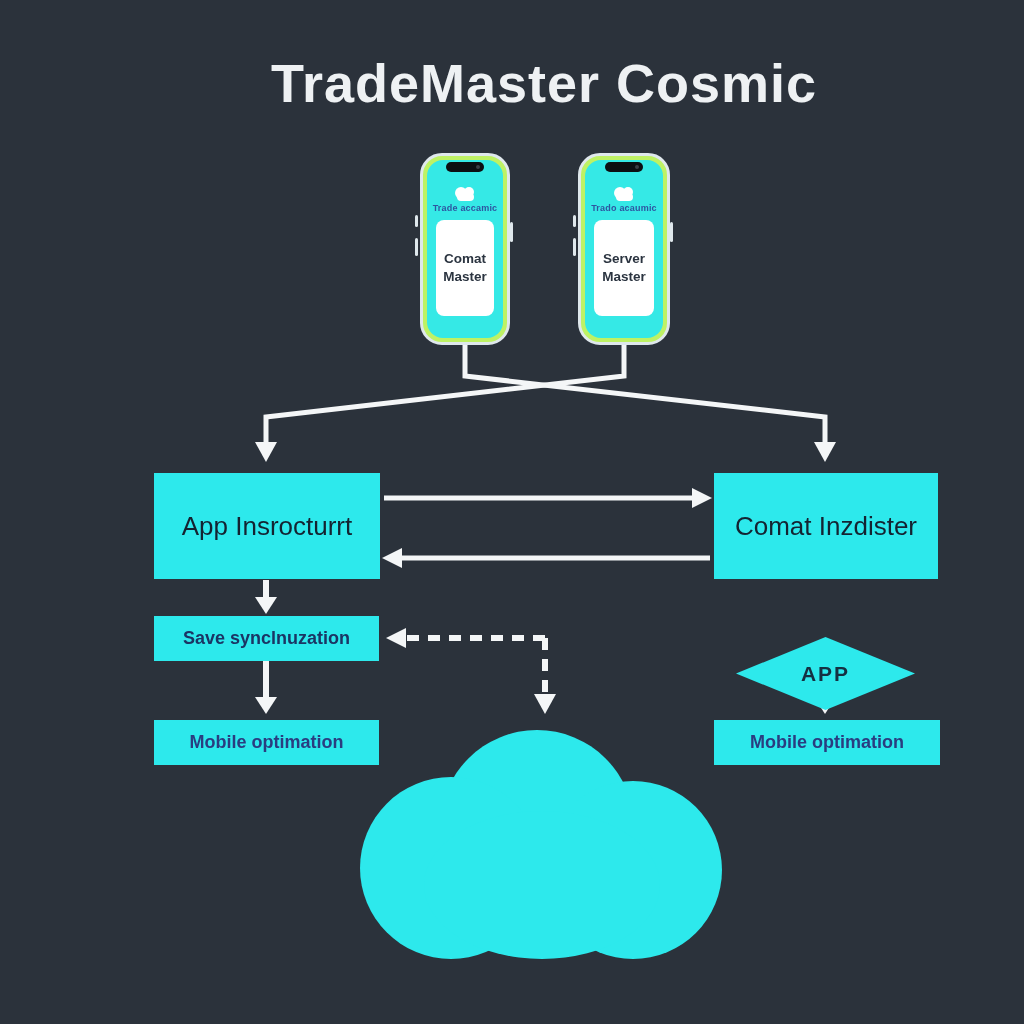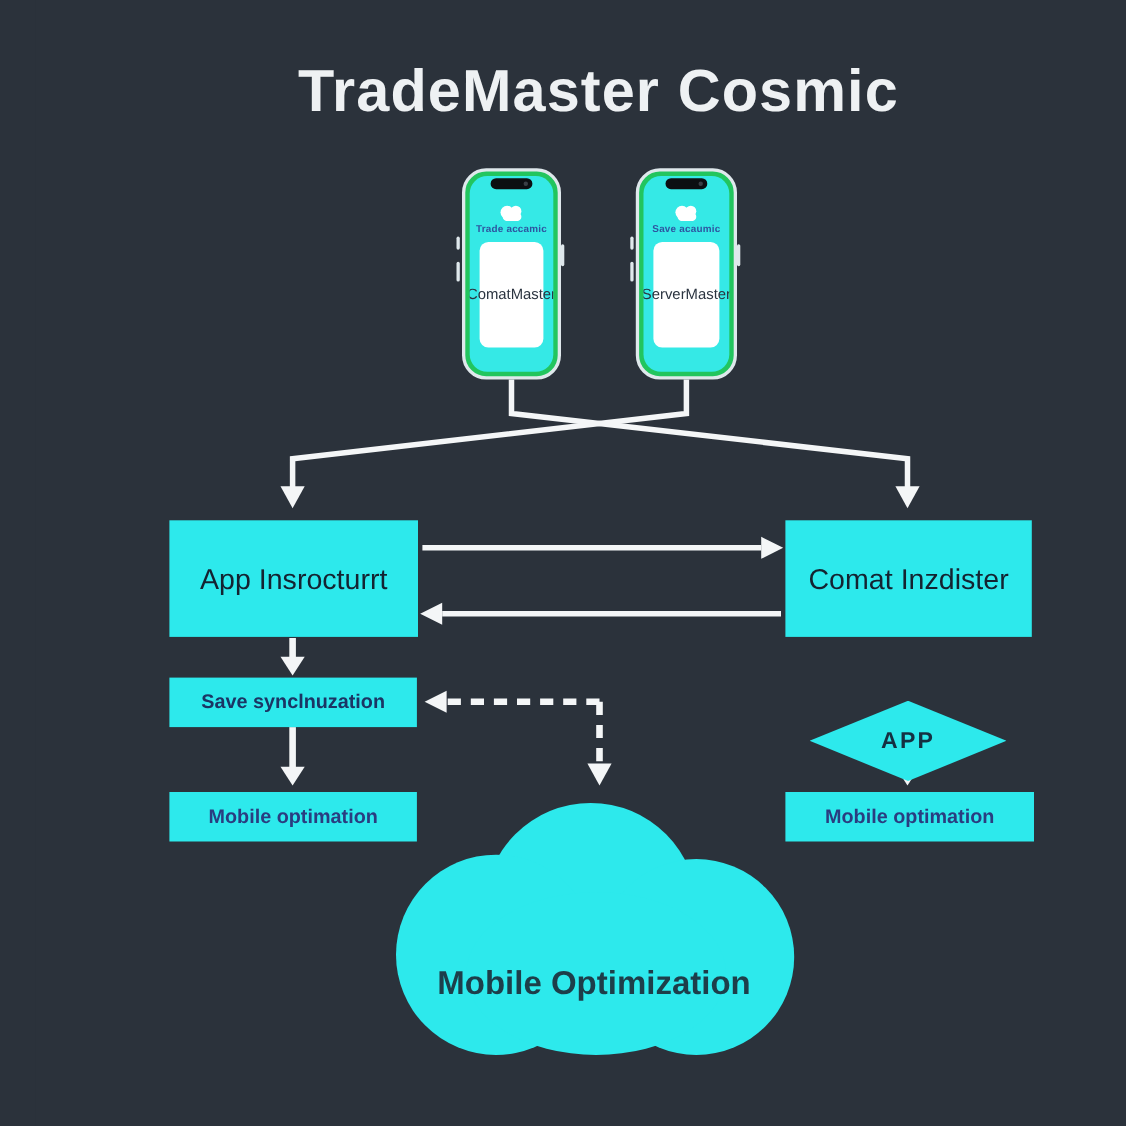--- a/index.html
+++ b/index.html
@@ -10,21 +10,21 @@
   .title{
     position:absolute;top:52px;left:0;right:0;margin:0;
     text-align:center;color:#eef1f3;font-size:54px;font-weight:700;
     letter-spacing:1px;
   }
   .overlay{position:absolute;left:0;top:0;z-index:1;}
 
   
   .phone{
     position:absolute;z-index:2;border:3px solid #dfe8ec;border-radius:22px;
-    background:#22c55e;padding:4px;box-sizing:border-box;
+    background:#bef264;padding:4px;box-sizing:border-box;
   }
   .phone-left{left:388px;top:153px;width:90px;height:192px;}
   .phone-right{left:546px;top:153px;width:92px;height:192px;}
   .screen{
     position:relative;width:100%;height:100%;border-radius:16px;
     background:#35e9e6;display:flex;flex-direction:column;align-items:center;
     overflow:hidden;
   }
   .notch{
     position:absolute;top:6px;left:50%;transform:translateX(-50%);
@@ -33,22 +33,22 @@
     box-sizing:border-box;z-index:3;
   }
   .cam{width:4px;height:4px;border-radius:50%;background:#3a3f46;}
   .phone-cloud{margin-top:24px;}
   .brand{
     margin-top:2px;font-size:9px;font-weight:700;color:#2e55a0;
     letter-spacing:.2px;white-space:nowrap;
   }
   .card{
     margin-top:7px;width:76%;height:96px;background:#ffffff;border-radius:8px;
-    display:flex;flex-direction:row;align-items:center;justify-content:center;
-    color:#2b3440;font-size:13.5px;font-weight:400;line-height:1.3;
+    display:flex;flex-direction:column;align-items:center;justify-content:center;
+    color:#2b3440;font-size:13.5px;font-weight:700;line-height:1.3;
   }
   .side-btn{position:absolute;background:#dfe8ec;width:3px;border-radius:2px;z-index:2;}
 
   
   .node{
     position:absolute;z-index:2;background:#2de9ec;
     display:flex;align-items:center;justify-content:center;text-align:center;
   }
   .big{width:226px;height:106px;font-size:26px;color:#142331;}
   .box-app{left:122px;top:473px;}
@@ -152,21 +152,21 @@
         <span class="cam"></span>
       </div>
     <div class="screen">
       <svg class="phone-cloud" width="28" height="17" viewBox="0 0 28 17">
         <g fill="#ffffff">
           <circle cx="10" cy="9" r="6"></circle>
             <circle cx="18" cy="8" r="5"></circle>
           <rect x="6" y="9" width="17" height="8" rx="4"></rect>
         </g>
       </svg>
-      <div class="brand">Save acaumic</div>
+      <div class="brand">Trado acaumic</div>
       <div class="card">
         <span>Server</span>
         <span>Master</span>
       </div>
     </div>
   </div>
   <div class="side-btn" style="left:541px;top:215px;height:12px;"></div>
   <div class="side-btn" style="left:541px;top:238px;height:18px;"></div>
   <div class="side-btn" style="left:638px;top:222px;height:20px;"></div>
 
@@ -182,15 +182,14 @@
   <div class="node small box-mob-l">
     <span>Mobile optimation</span>
   </div>
   <div class="diamond">
     <span>APP</span>
   </div>
   <div class="node small box-mob-r">
     <span>Mobile optimation</span>
   </div>
 
-  <div class="cloud-label">Mobile Optimization</div>
 
 </div>
 
 </body></html>

